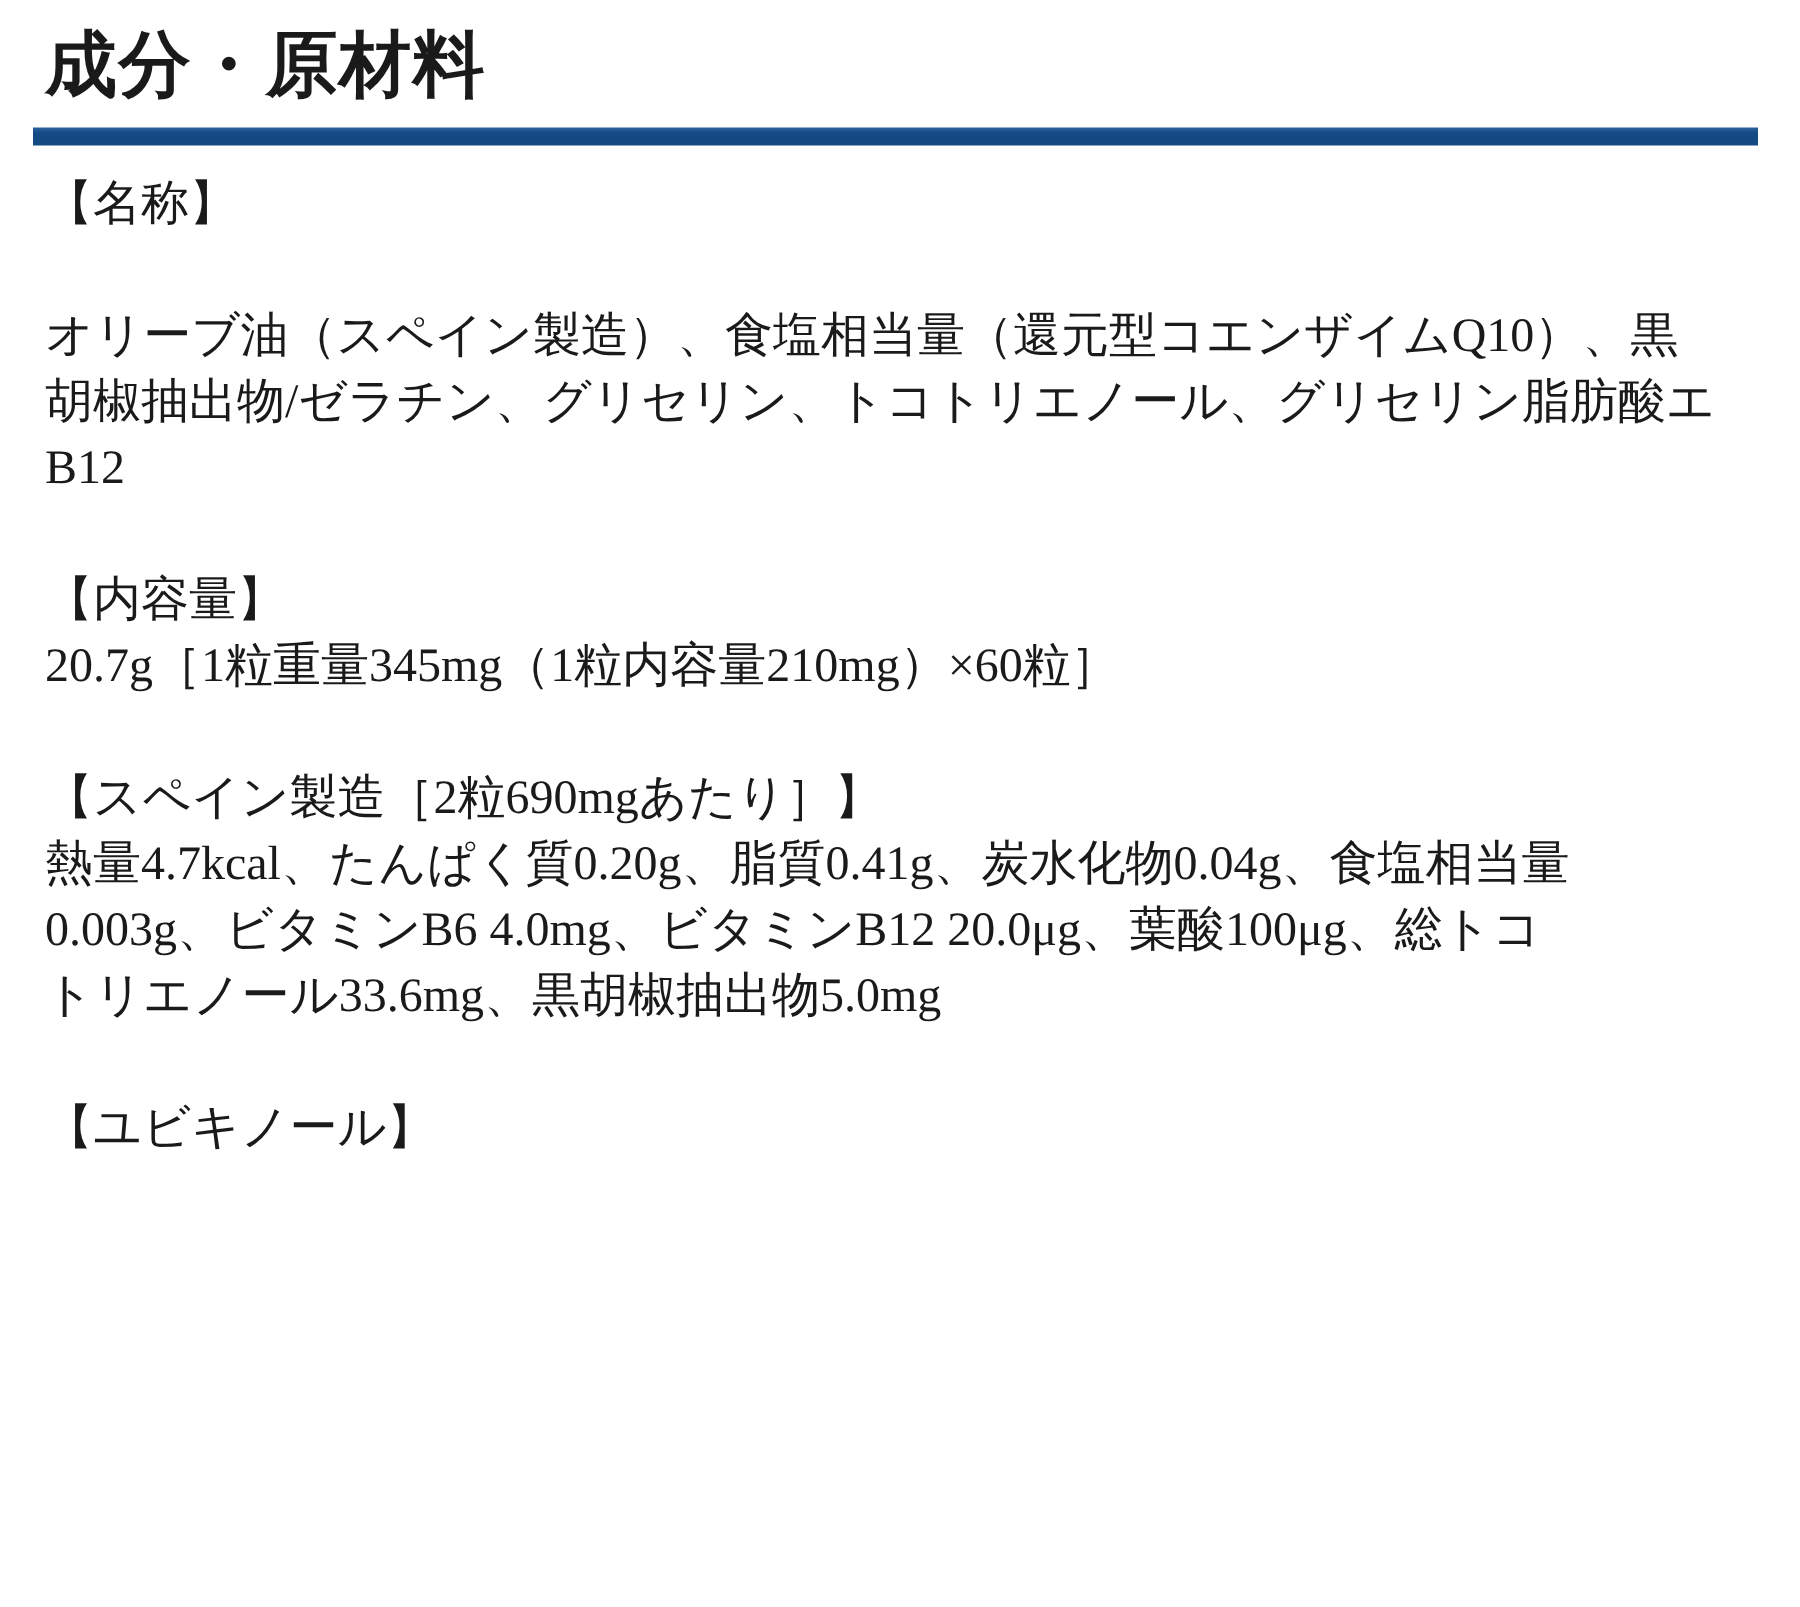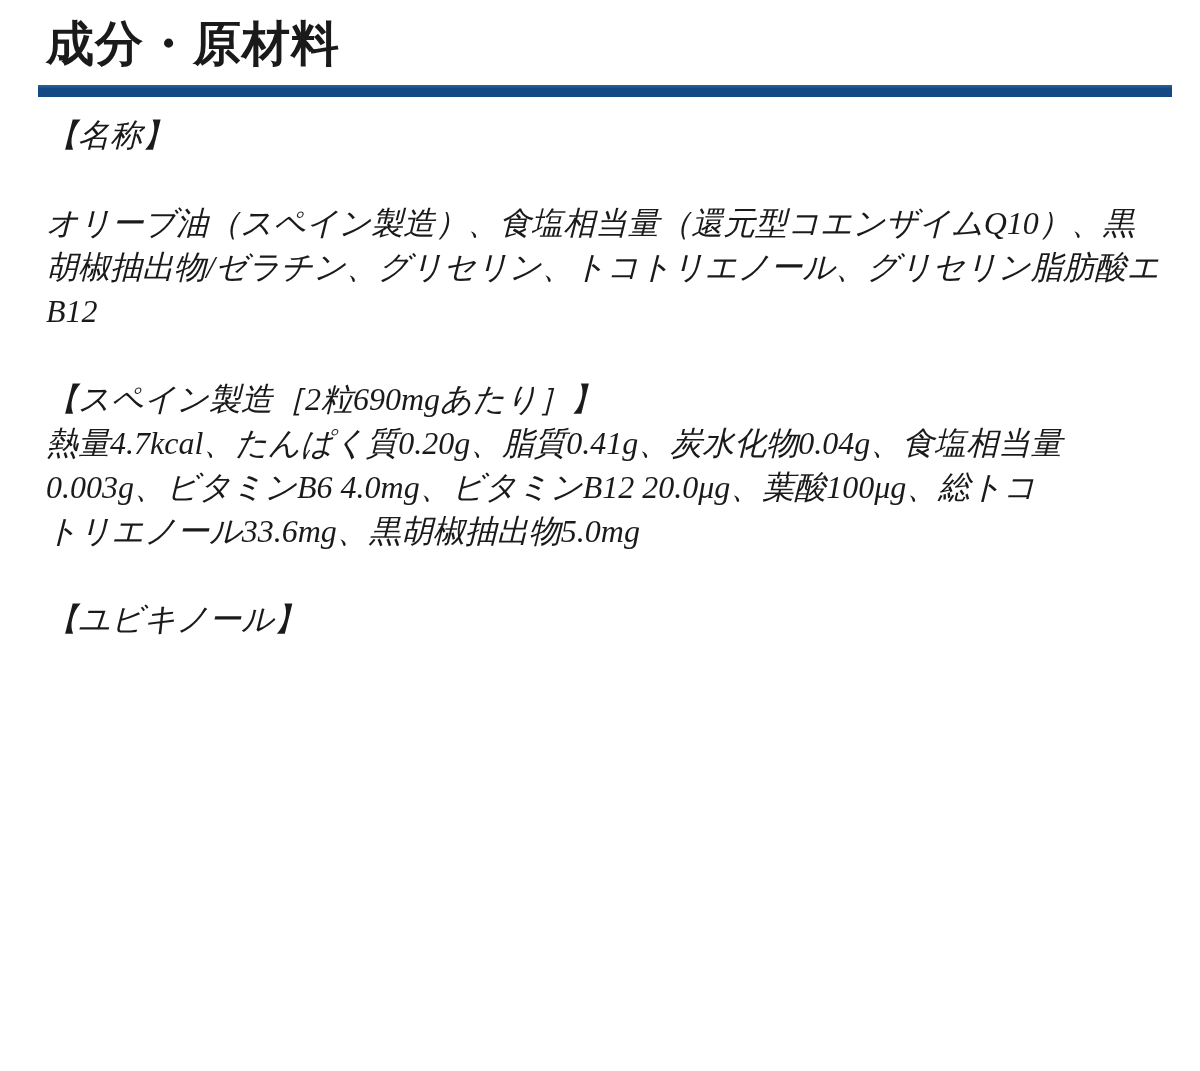--- a/index.html
+++ b/index.html
@@ -11,21 +11,21 @@
     width: 1200px;
     height: 1071px;
     overflow: hidden;
     font-family: "Liberation Serif", "DejaVu Serif", serif;
     color: #1a1a1a;
   }
   .page {
     box-sizing: border-box;
     width: 1200px;
     height: 1063px;
-    padding: 16px 30px 0 46px;
+    padding: 16px 30px 0 30px;
     overflow: hidden;
   }
   .page-title {
     margin: 0;
     font-size: 48px;
     line-height: 56px;
     font-weight: 600;
     letter-spacing: 1px;
     white-space: nowrap;
   }
@@ -40,21 +40,20 @@
   .section:first-of-type {
     margin-top: 16px;
   }
   .section-heading,
   .section-line {
     font-size: 32px;
     line-height: 44px;
     font-weight: normal;
     white-space: nowrap;
     letter-spacing: 0;
-    font-style: italic;
   }
 </style>
 </head>
 <body style="color: rgb(26, 26, 26); background: rgb(255, 255, 255);">
 
 <div class="page">
 
   <h1 class="page-title">成分・原材料</h1>
 
   <div class="divider"></div>
@@ -62,20 +61,24 @@
   <section class="section">
     <div class="section-heading">【名称】</div>
   </section>
 
   <section class="section">
     <div class="section-line">オリーブ油（スペイン製造）、食塩相当量（還元型コエンザイムQ10）、黒</div>
     <div class="section-line">胡椒抽出物/ゼラチン、グリセリン、トコトリエノール、グリセリン脂肪酸エ</div>
     <div class="section-line">B12</div>
   </section>
 
+  <section class="section">
+    <div class="section-heading">【内容量】</div>
+    <div class="section-line">20.7g［1粒重量345mg（1粒内容量210mg）×60粒］</div>
+  </section>
 
   <section class="section">
     <div class="section-heading">【スペイン製造［2粒690mgあたり］】</div>
     <div class="section-line">熱量4.7kcal、たんぱく質0.20g、脂質0.41g、炭水化物0.04g、食塩相当量</div>
     <div class="section-line">0.003g、ビタミンB6 4.0mg、ビタミンB12 20.0μg、葉酸100μg、総トコ</div>
     <div class="section-line">トリエノール33.6mg、黒胡椒抽出物5.0mg</div>
   </section>
 
   <section class="section">
     <div class="section-heading">【ユビキノール】</div>

